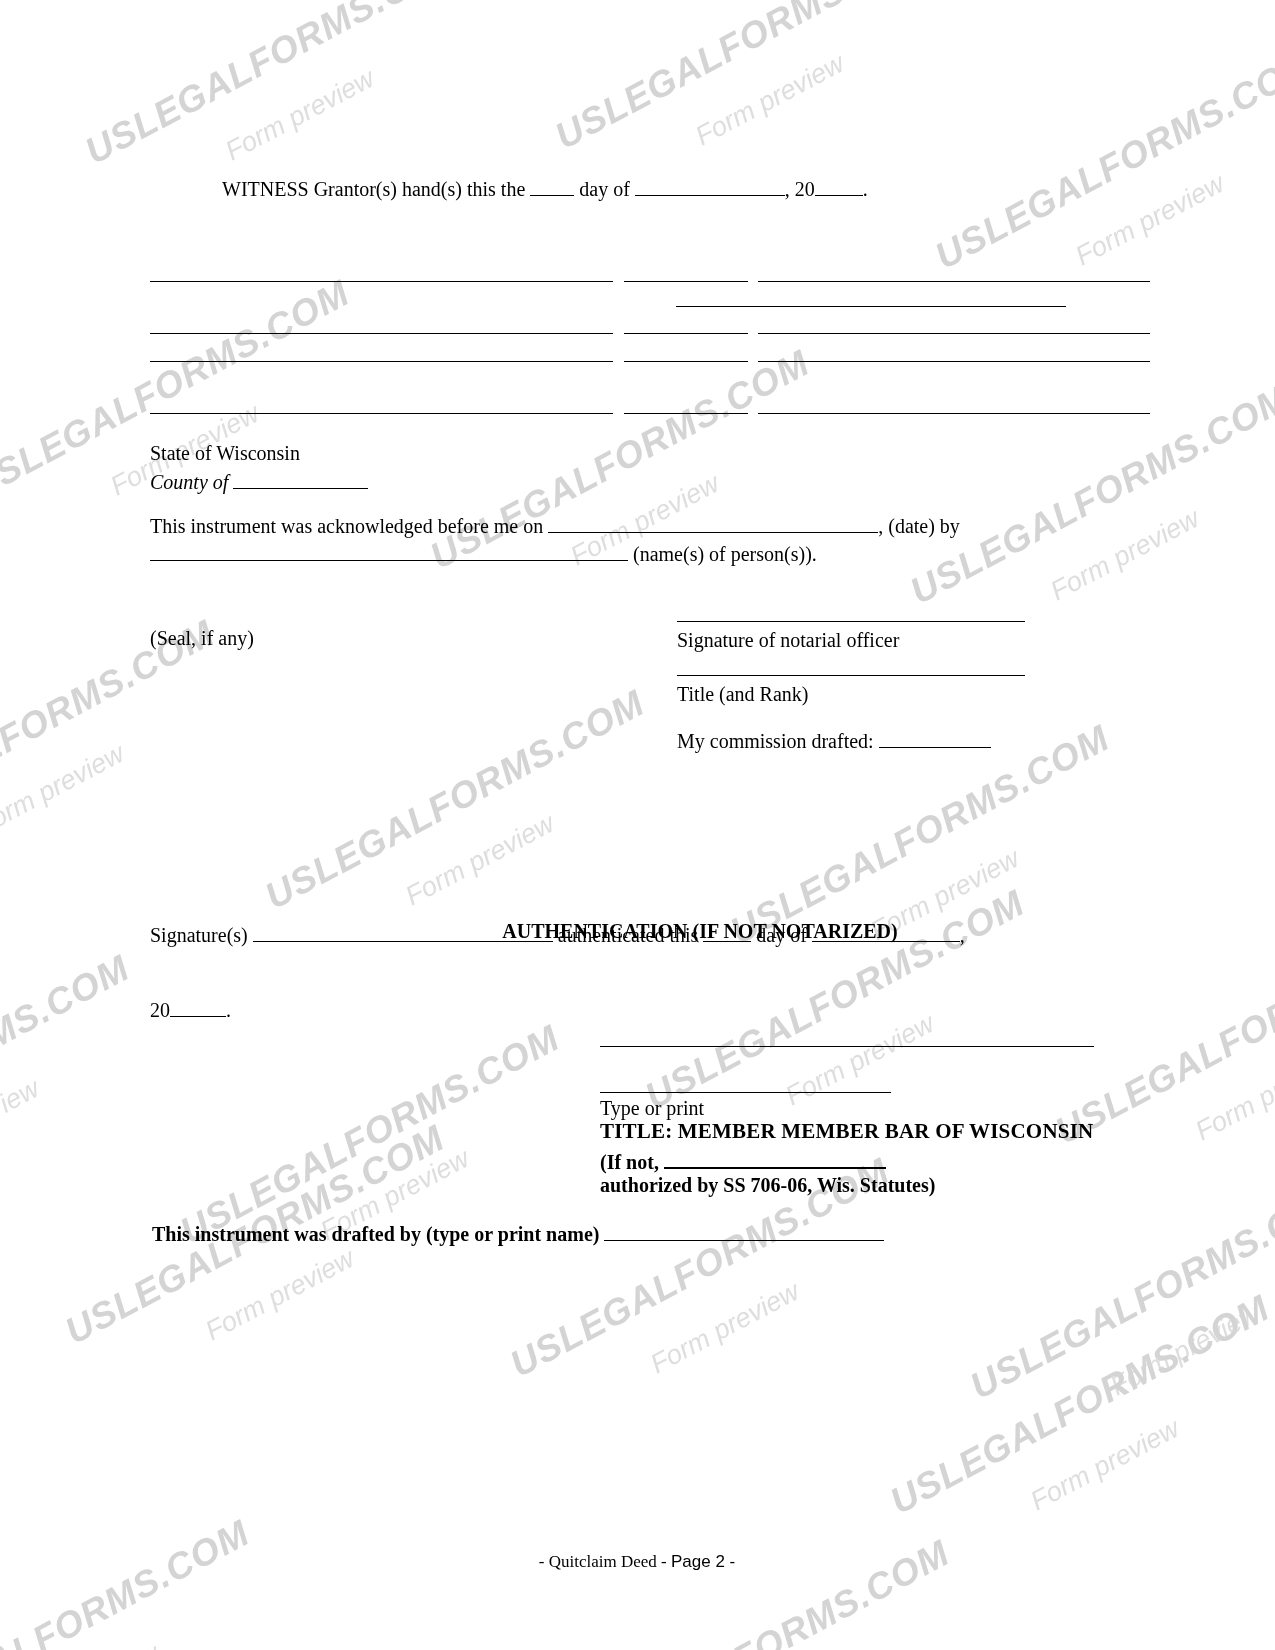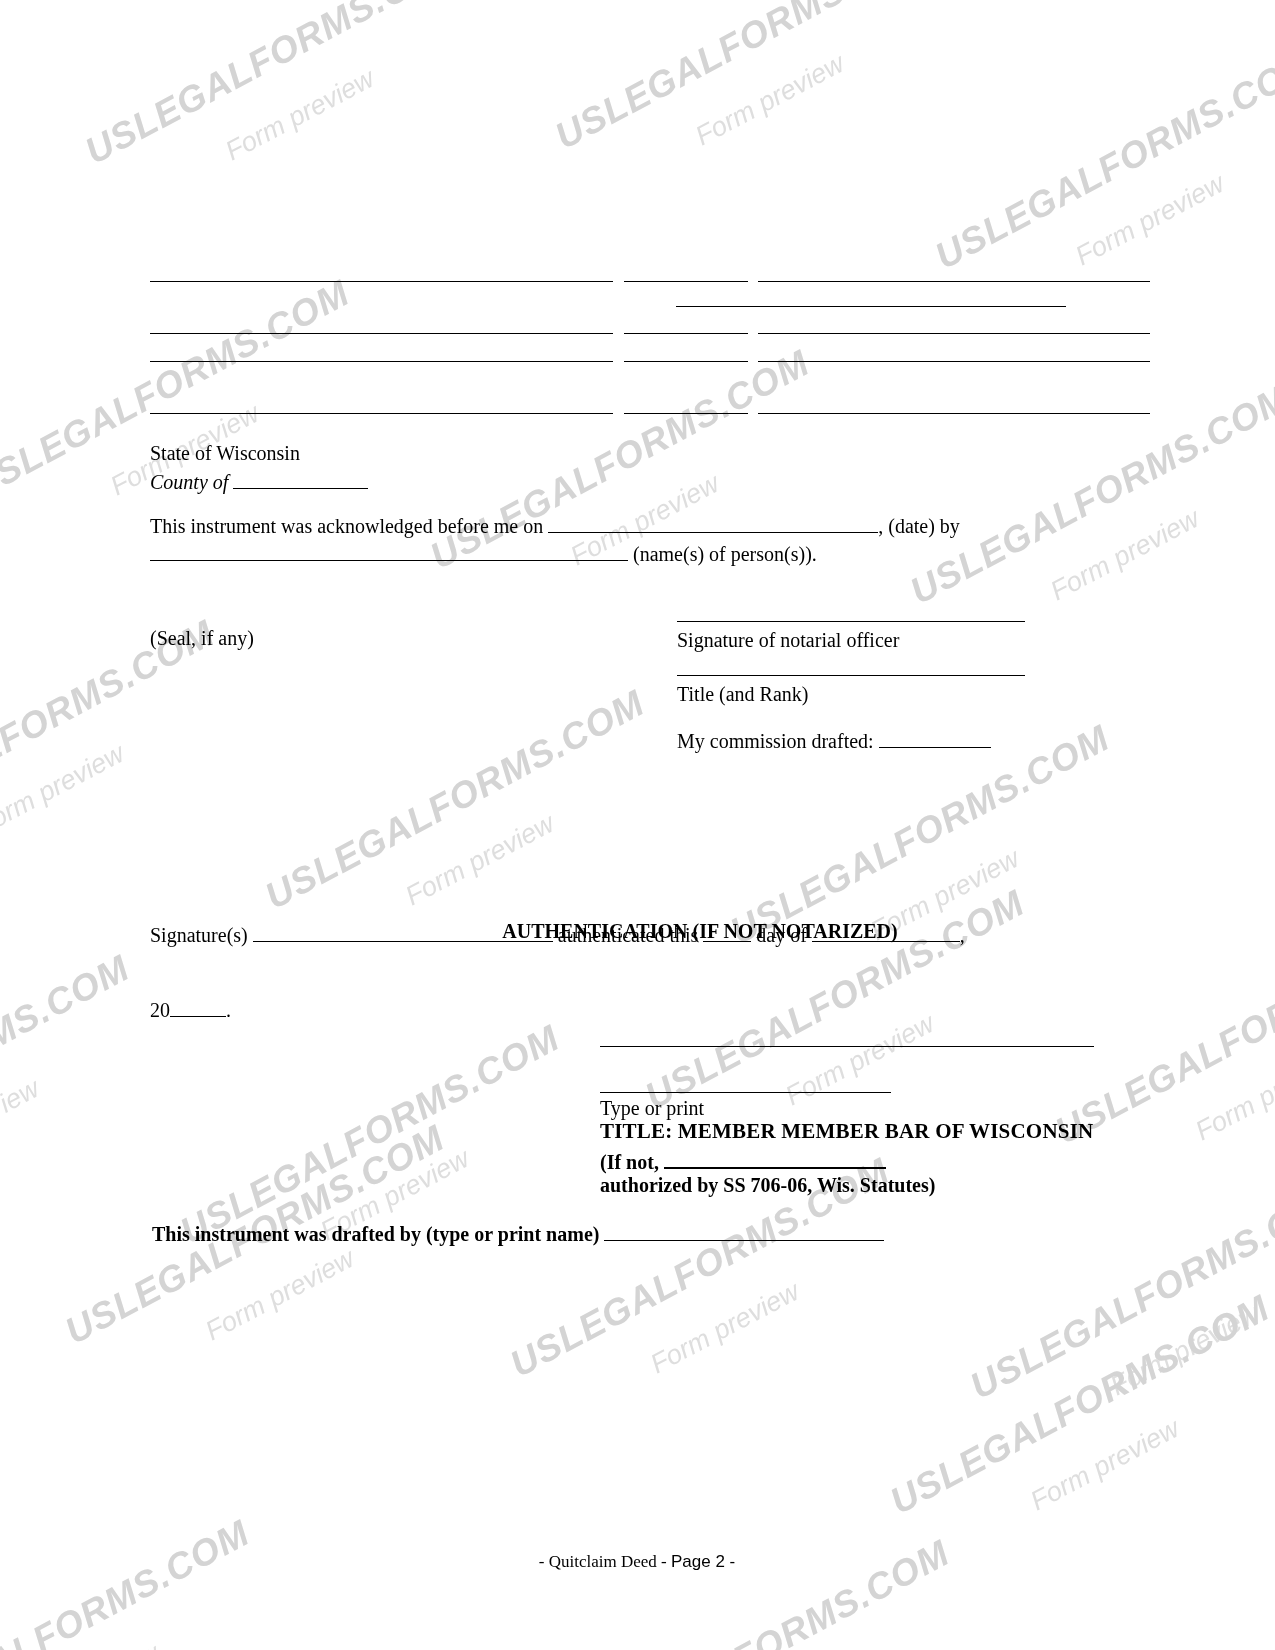--- a/index.html
+++ b/index.html
@@ -82,20 +82,23 @@
       <span class="wm-small" style="left: 1185px; top: 1350px; color: rgb(222, 222, 222);">Form preview</span>
       <span class="wm-big" style="left: 1080px; top: 1405px; color: rgb(212, 212, 212);">USLEGALFORMS.COM</span>
       <span class="wm-small" style="left: 1105px; top: 1465px; color: rgb(222, 222, 222);">Form preview</span>
       <span class="wm-big" style="left: 60px; top: 1630px; color: rgb(212, 212, 212);">USLEGALFORMS.COM</span>
       <span class="wm-small" style="left: 85px; top: 1690px; color: rgb(222, 222, 222);">Form preview</span>
       <span class="wm-big" style="left: 760px; top: 1650px; color: rgb(212, 212, 212);">USLEGALFORMS.COM</span>
     </div>
 
   <div id="content">
 
+    <div class="abs" style="left:150px;top:176px;width:980px;">
+      <span style="display:inline-block;width:72px;"></span><span>WITNESS Grantor(s) hand(s) this the </span><span class="u" style="width:44px;"></span><span> day of </span><span class="u" style="width:150px;"></span><span>, 20</span><span class="u" style="width:48px;"></span><span>.</span>
+    </div>
 
     <div class="rule" style="left:150px;top:281px;width:463px;"></div>
     <div class="rule" style="left:624px;top:281px;width:124px;"></div>
     <div class="rule" style="left:758px;top:281px;width:392px;"></div>
 
     <div class="rule" style="left:676px;top:306px;width:390px;"></div>
 
     <div class="rule" style="left:150px;top:333px;width:463px;"></div>
     <div class="rule" style="left:624px;top:333px;width:124px;"></div>
     <div class="rule" style="left:758px;top:333px;width:392px;"></div>

